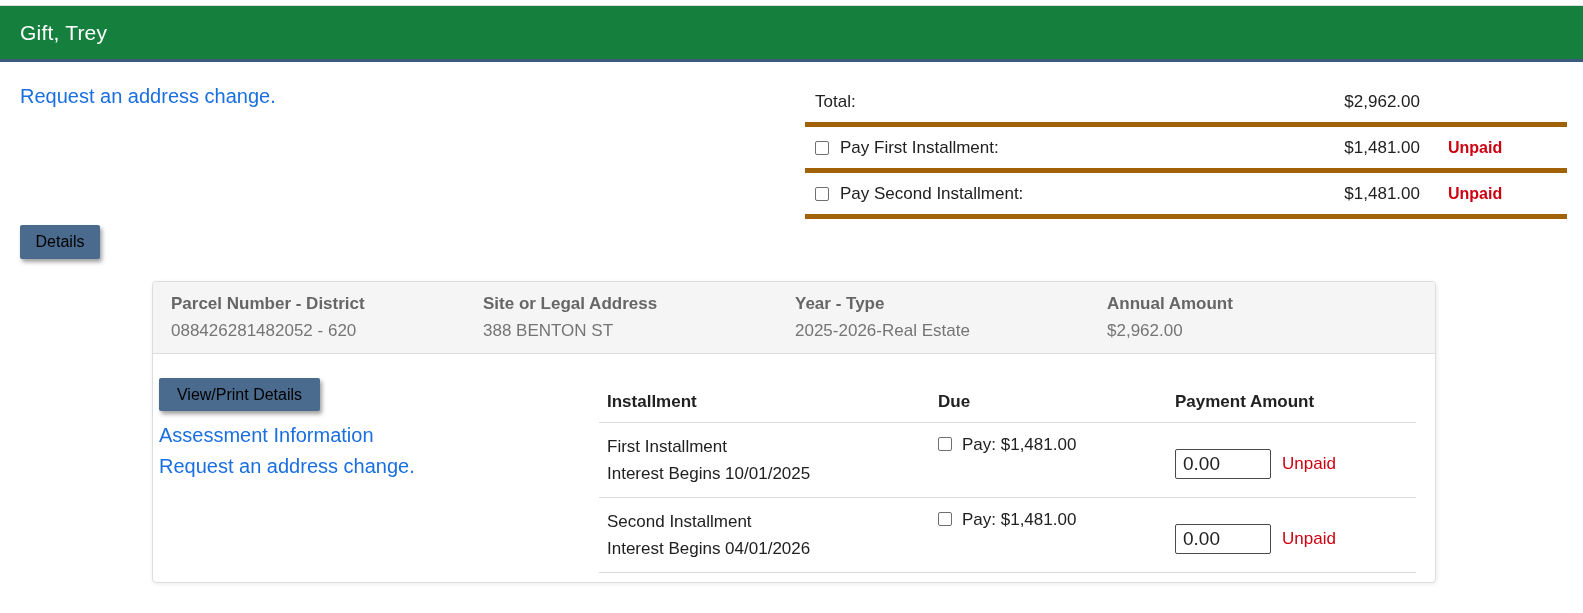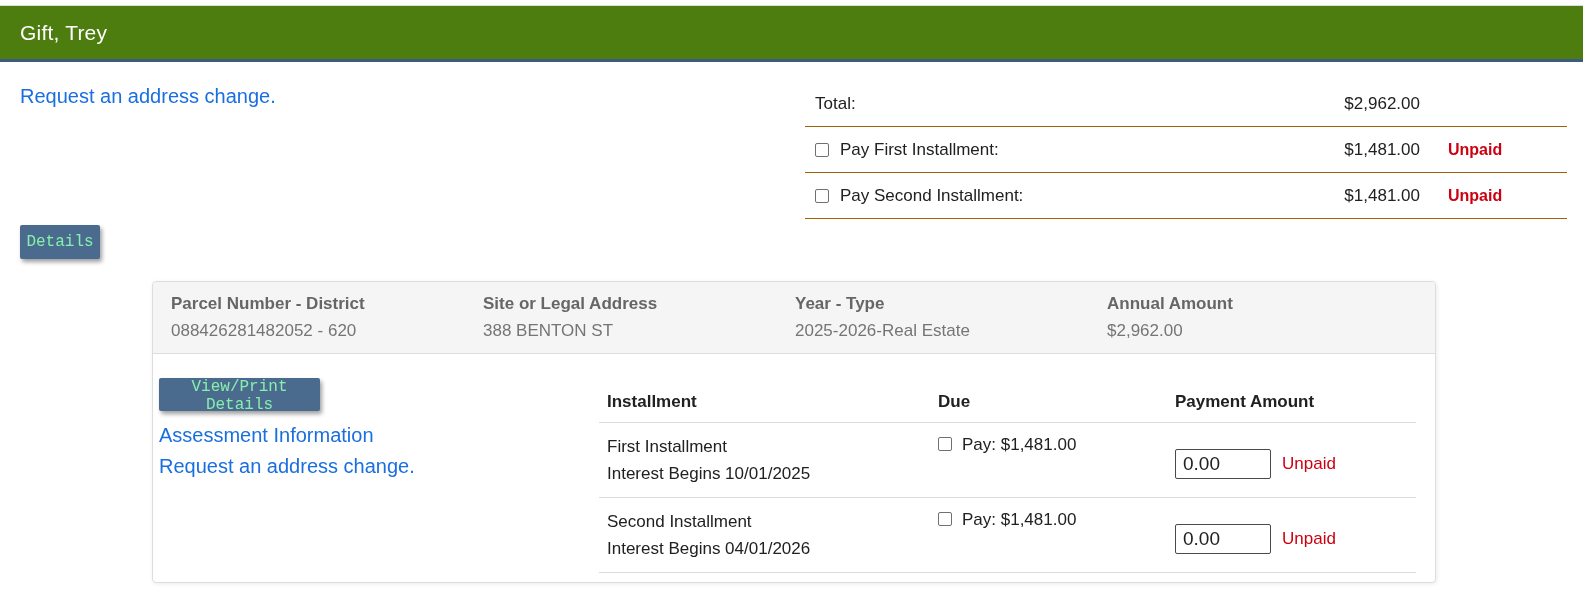--- a/index.html
+++ b/index.html
@@ -12,21 +12,21 @@
     position: relative;
     overflow: hidden;
   }
   .page { position: absolute; inset: 0; }
 
   
   .topbar {
     position: absolute;
     left: 0; top: 5px;
     width: 1583px; height: 57px;
-    background: #4d7c0f;
+    background: #15803d;
     border-top: 1px solid #dcdcdc;
     border-bottom: 3px solid #3d5b7d;
     display: flex;
     align-items: center;
     padding-left: 20px;
   }
   .topbar-title {
     color: #ffffff;
     font-size: 21px;
     letter-spacing: 0.2px;
@@ -47,21 +47,21 @@
   
   .summary {
     position: absolute;
     left: 805px; top: 81px;
     width: 762px;
   }
   .summary-row {
     height: 46px;
     display: flex;
     align-items: center;
-    border-bottom: 1px solid #a16207;
+    border-bottom: 5px solid #a16207;
     font-size: 17px;
   }
   .summary-label { flex: 1; display: flex; align-items: center; padding-left: 10px; }
   .summary-label.no-cb { padding-left: 10px; }
   .summary-amount { width: 90px; text-align: right; }
   .summary-status {
     width: 147px;
     padding-left: 28px;
     font-weight: bold;
     color: #cc0011;
@@ -75,24 +75,24 @@
     border-radius: 2px;
     background: #ffffff;
     margin-right: 11px;
     cursor: pointer;
     flex: none;
   }
 
   
   .btn-blue {
     background: #4a6b8e;
-    color: #86efac;
+    color: #000000;
     border: none;
     border-radius: 2px;
-    font-family: Liberation Mono, monospace;
+    font-family: Liberation Sans, sans-serif;
     font-size: 16px;
     box-shadow: 2px 3px 4px rgba(0,0,0,0.38);
     cursor: pointer;
   }
   .details-btn {
     position: absolute;
     left: 20px; top: 225px;
     width: 80px; height: 34px;
   }
 

